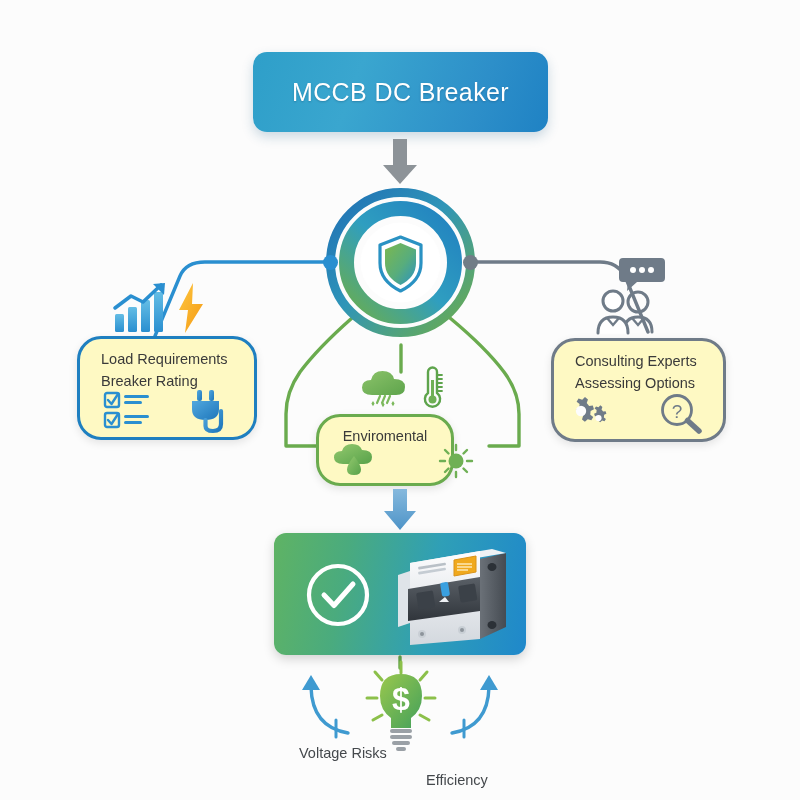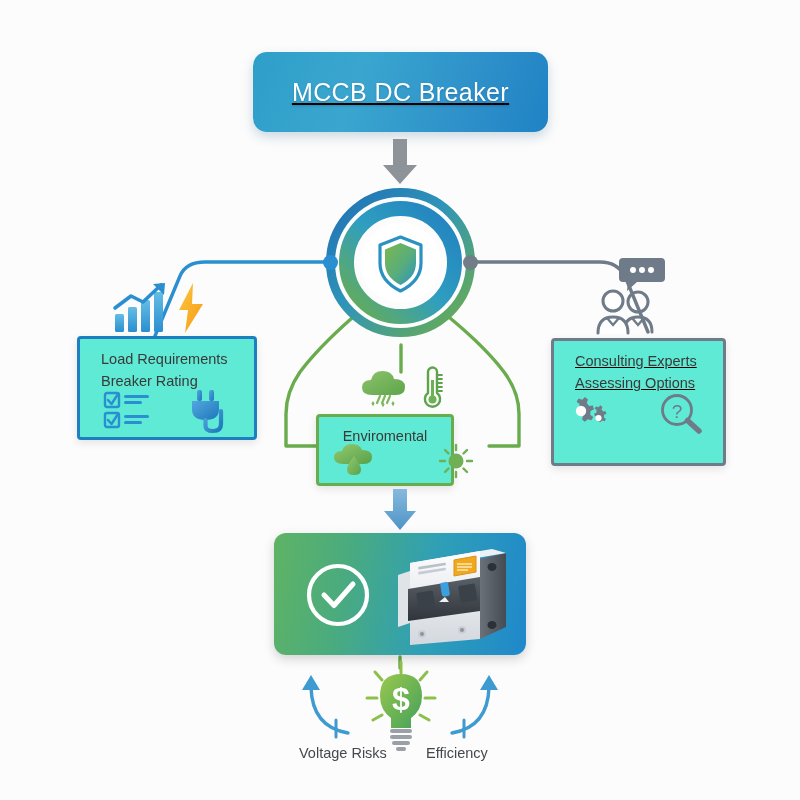--- a/index.html
+++ b/index.html
@@ -11,50 +11,49 @@
   }
   #stage{position:relative;width:800px;height:800px;}
   .abs{position:absolute;}
 
   
   #title-pill{
     left:253px;top:52px;width:295px;height:80px;
     border-radius:14px;
     background:linear-gradient(110deg,#2e9fc9 0%,#3aa6cf 35%,#2d8fc9 75%,#1f82c4 100%);
     box-shadow:0 5px 12px rgba(30,90,130,.22);
-    display:flex;align-items:center;justify-content:center;text-decoration:underline;
+    display:flex;align-items:center;justify-content:center;
   }
   #title-text{
     color:#ffffff;font-size:25px;font-weight:400;letter-spacing:.4px;
     text-shadow:0 1px 2px rgba(0,40,70,.25);
     white-space:nowrap;
   }
 
   
   .card{
-    background:#5eead4;border-radius:4px;
+    background:#fef9c3;border-radius:24px;
     box-shadow:0 3px 9px rgba(0,0,0,.10);
     box-sizing:border-box;
   }
   .card-title{
     color:#3a3a3a;font-size:14.5px;line-height:22px;white-space:nowrap;
   }
 
   
   #card-left{
     left:77px;top:336px;width:180px;height:104px;
     border:3.5px solid #1e7fc0;
   }
   #card-left .txt-wrap{padding:9px 0 0 21px;}
 
   
   #card-right{
-    left:551px;top:338px;width:175px;height:128px;
+    left:551px;top:338px;width:175px;height:104px;
     border:3.5px solid #6f7b88;
-    text-decoration:underline;
   }
   #card-right .txt-wrap{padding:9px 0 0 21px;}
 
   
   #card-env{
     left:316px;top:414px;width:138px;height:72px;
     border:3.5px solid #6aab4e;
   }
   #card-env .txt-wrap{padding:8px 0 0 0;text-align:center;}
 
@@ -67,21 +66,21 @@
     border-radius:12px;
     background:linear-gradient(100deg,#5fb364 0%,#4aab7e 28%,#2f9fb7 62%,#1f88cb 100%);
     box-shadow:0 4px 11px rgba(0,0,0,.17);
   }
 
   
   .bottom-label{
     color:#44484c;font-size:14.5px;white-space:nowrap;
   }
   #label-reduced{left:299px;top:745px;}
-  #label-efficiency{left:426px;top:745px;}
+  #label-efficiency{left:426px;top:772px;}
 
   svg{display:block;overflow:visible;}
 </style>
 </head>
 <body>
 
 <div id="stage">
 
   <div class="abs card-shadowless" id="title-pill">
     <span id="title-text">MCCB DC Breaker</span>

